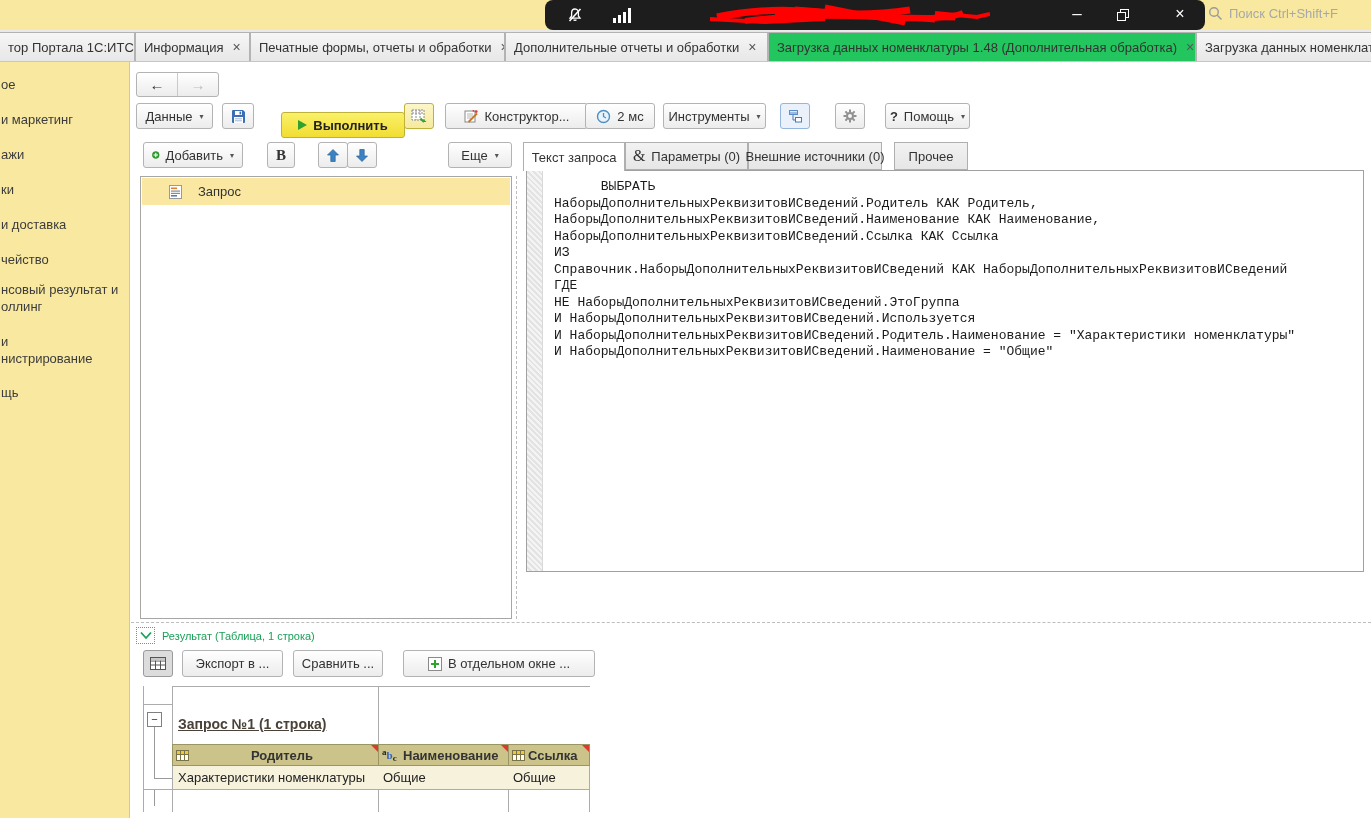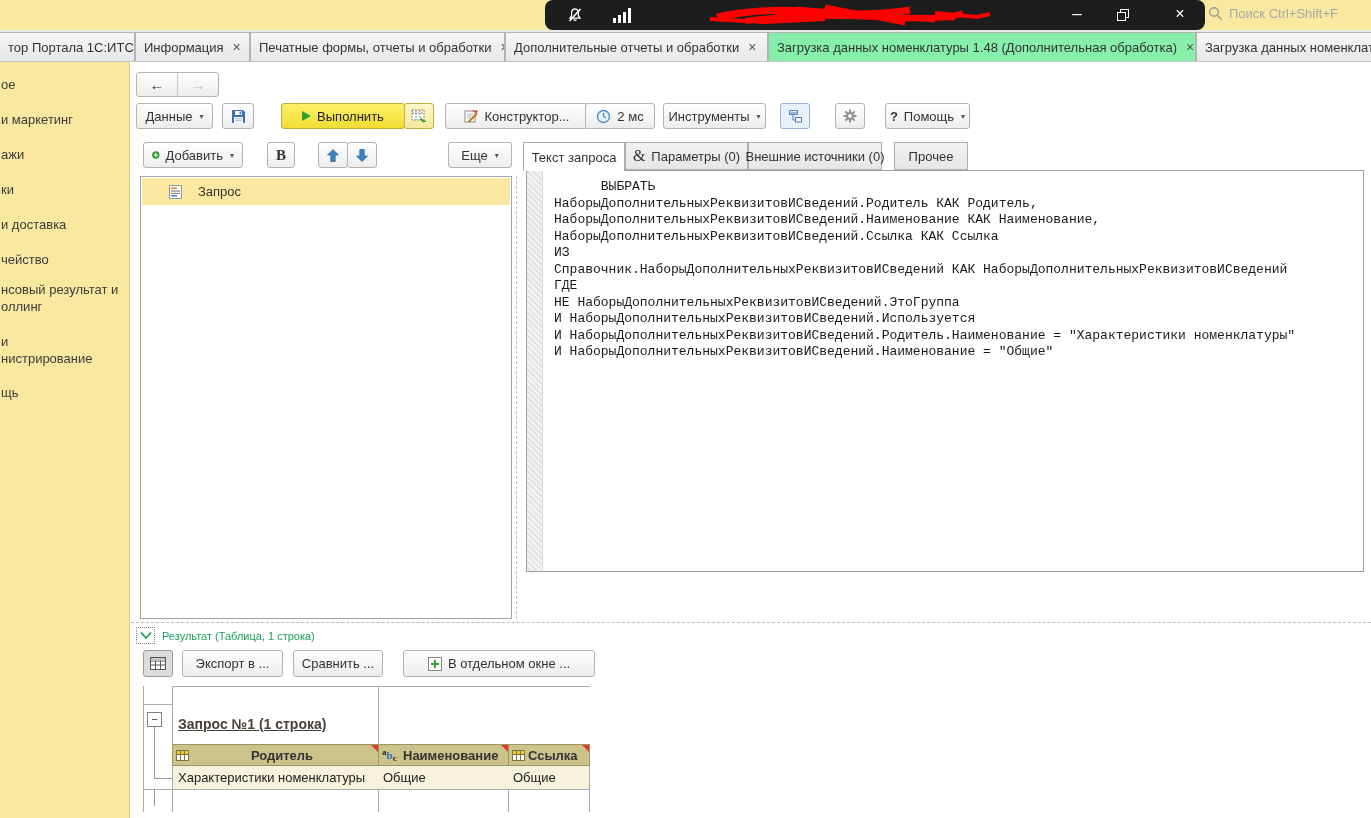--- a/index.html
+++ b/index.html
@@ -12,33 +12,33 @@
   .widgetbar{position:absolute;left:545px;top:0;width:660px;height:30px;background:#1d1d1d;border-radius:8px;}
   .wicon{position:absolute;top:7px;}
   .wc{position:absolute;top:0;height:30px;line-height:28px;color:#fff;font-size:17px;text-align:center;width:26px;cursor:default;}
   .search{position:absolute;left:1208px;top:6px;display:flex;align-items:center;gap:6px;color:#A8A8A8;white-space:nowrap;}
 
   
   .tabbar{position:absolute;left:0;top:30px;width:1371px;height:32px;background:#E9E9E9;border-bottom:1px solid #C6C6C6;box-sizing:border-box;}
   .tab{position:absolute;top:2px;height:29px;box-sizing:border-box;border:1px solid #B3B3B3;border-bottom:none;
        background:linear-gradient(#F6F6F6,#E7E7E7);display:flex;align-items:center;gap:9px;
        padding:0 8px;font-size:13px;color:#333;overflow:hidden;white-space:nowrap;}
-  .tab.active{background:#86efac;}
+  .tab.active{background:#22c55e;}
   .tclose{color:#555;font-size:14px;line-height:14px;}
 
   
   .sidebar{position:absolute;left:0;top:62px;width:130px;height:756px;background:#F8E8A0;border-right:1px solid #D6CA8C;box-sizing:border-box;}
   .side-item{position:absolute;left:1px;color:#3c3c3c;font-size:13px;line-height:17px;white-space:nowrap;}
 
   
   .btn{position:absolute;height:26px;box-sizing:border-box;display:inline-flex;align-items:center;justify-content:center;gap:6px;
        padding:0 8px;border:1px solid #B3B3B3;border-radius:3px;background:linear-gradient(#FFFFFF,#ECECEC);
        font-size:13px;color:#333;white-space:nowrap;cursor:default;}
   .caret{font-size:8px;color:#555;margin-left:1px;}
-  .btn-exec{background:linear-gradient(#FAF169,#F1DD33);border-color:#BFB23A;font-weight:normal;color:#222;}
+  .btn-exec{background:linear-gradient(#FAF169,#F1DD33);border-color:#BFB23A;font-weight:bold;color:#222;margin-top:9px;}
   .btn-exec2{background:linear-gradient(#FCF6C8,#F5EA9E);border-color:#BFB23A;}
   .btn-pressed{background:#DCDCDC;border-color:#9A9A9A;}
   .btn-blue{background:#EAF1FB;border-color:#94B6DC;}
   .play{width:0;height:0;border-left:9px solid #2EA12E;border-top:5px solid transparent;border-bottom:5px solid transparent;}
 
   .navgrp{position:absolute;display:flex;border:1px solid #B3B3B3;border-radius:3px;background:linear-gradient(#FFFFFF,#ECECEC);height:25px;box-sizing:border-box;}
   .navbtn{width:40px;text-align:center;line-height:23px;font-size:15px;color:#333;}
   .navbtn.fwd{border-left:1px solid #C9C9C9;color:#BDBDBD;}
 
   .page-title{position:absolute;font-size:17px;color:#2e2e2e;white-space:nowrap;}

